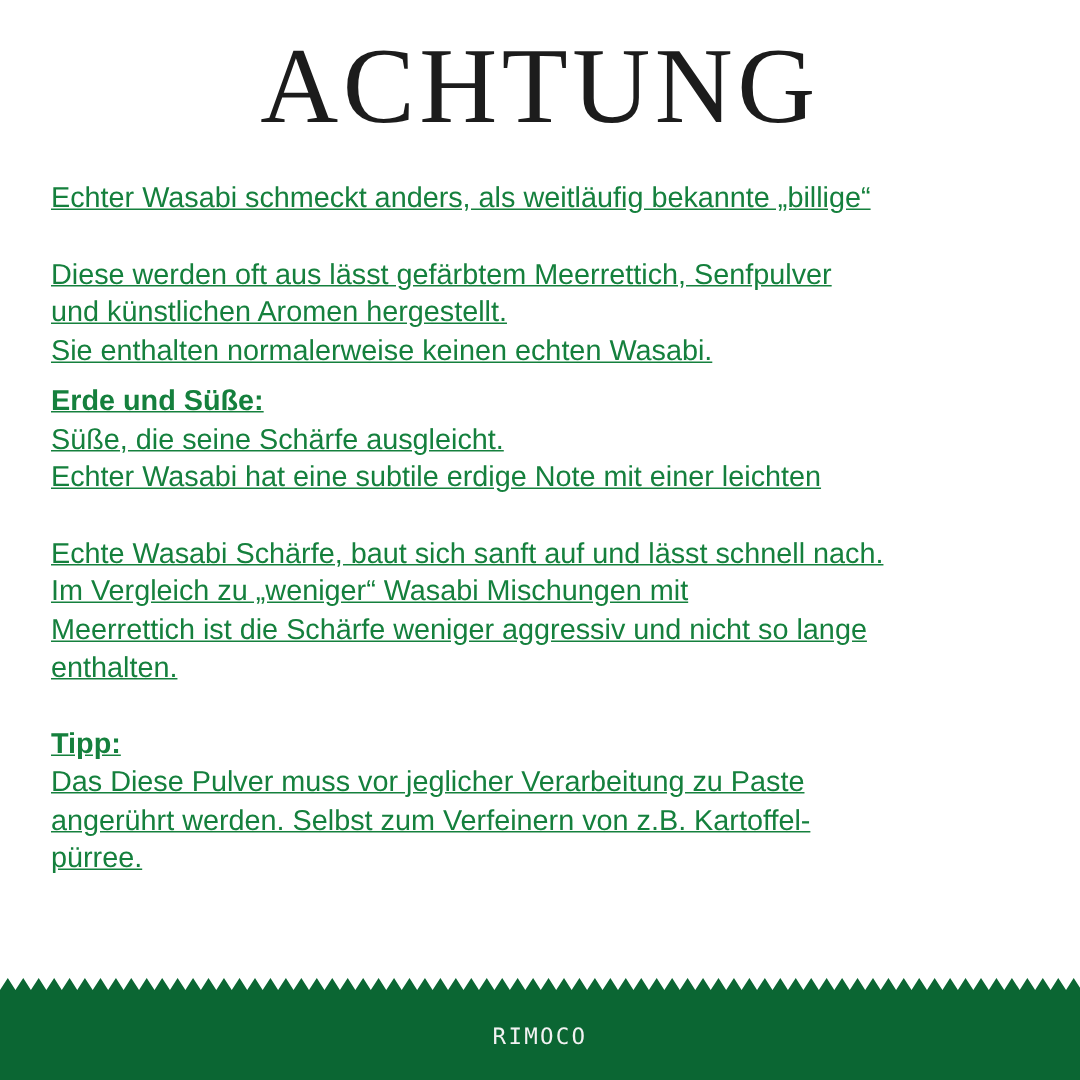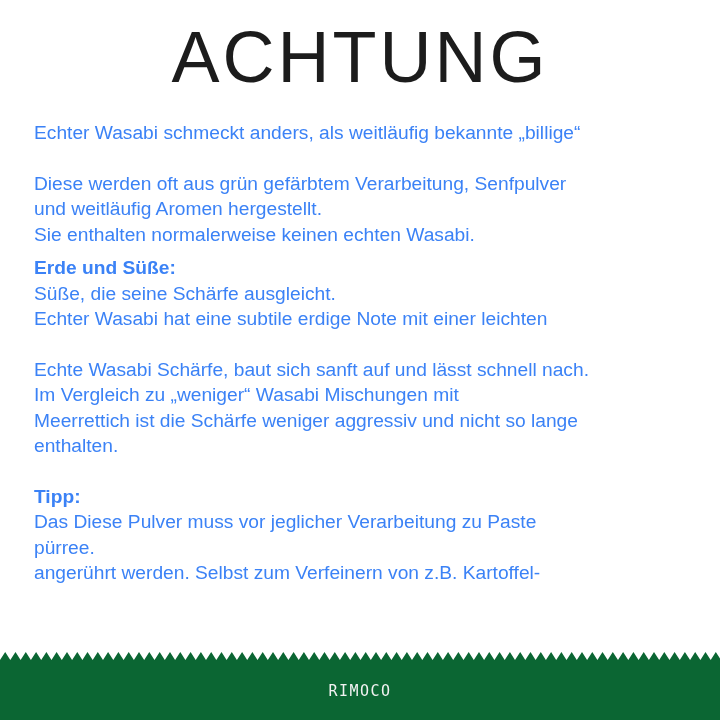--- a/index.html
+++ b/index.html
@@ -14,36 +14,37 @@
       overflow: hidden;
       font-family: "Liberation Sans", "DejaVu Sans", sans-serif;
       color: #1c1c1c;
     }
     .title {
       position: absolute;
       left: 0;
       top: 14px;
       width: 720px;
       text-align: center;
-      font-family: Liberation Sans, sans-serif;
+      font-family: Liberation Serif, serif;
       font-size: 72px;
       font-weight: 400;
       letter-spacing: 3px;
       line-height: 86px;
       color: #1c1c1c;
       margin: 0;
     }
     .content {
       position: absolute;
       left: 34px;
       top: 120px;
       width: 670px;
       font-size: 19.2px;
       line-height: 25.5px;
-      color: #3b82f6;
+      color: #15803d;
+      text-decoration: underline;
     }
     .para {
       margin: 0;
     }
     .line {
       display: block;
       white-space: nowrap;
     }
     .gap {
       height: 25px;
@@ -84,22 +85,22 @@
 <body>
 
 <h1 class="title">ACHTUNG</h1>
 
 <div class="content">
   <p class="para">
     <span class="line">Echter Wasabi schmeckt anders, als weitläufig bekannte „billige“</span>
   </p>
   <div class="gap"></div>
   <p class="para">
-    <span class="line">Diese werden oft aus grün gefärbtem Verarbeitung, Senfpulver</span>
-    <span class="line">und weitläufig Aromen hergestellt.</span>
+    <span class="line">Diese werden oft aus lässt gefärbtem Meerrettich, Senfpulver</span>
+    <span class="line">und künstlichen Aromen hergestellt.</span>
     <span class="line">Sie enthalten normalerweise keinen echten Wasabi.</span>
   </p>
   <div class="gap-small"></div>
 
   <div class="para">
     <span class="heading">Erde und Süße:</span>
     <span class="line">Süße, die seine Schärfe ausgleicht.</span>
     <span class="line">Echter Wasabi hat eine subtile erdige Note mit einer leichten</span>
   </div>
   <div class="gap"></div>
@@ -108,22 +109,22 @@
     <span class="line">Echte Wasabi Schärfe, baut sich sanft auf und lässt schnell nach.</span>
     <span class="line">Im Vergleich zu „weniger“ Wasabi Mischungen mit</span>
     <span class="line">Meerrettich ist die Schärfe weniger aggressiv und nicht so lange</span>
     <span class="line">enthalten.</span>
   </div>
   <div class="gap"></div>
 
   <div class="para">
     <span class="heading">Tipp:</span>
     <span class="line">Das Diese Pulver muss vor jeglicher Verarbeitung zu Paste</span>
+    <span class="line">angerührt werden. Selbst zum Verfeinern von z.B. Kartoffel-</span>
     <span class="line">pürree.</span>
-    <span class="line">angerührt werden. Selbst zum Verfeinern von z.B. Kartoffel-</span>
   </div>
 </div>
 
 <div class="footer">
   <svg width="720" height="68" viewBox="0 0 720 68" xmlns="http://www.w3.org/2000/svg">
     <path id="zigzag" fill="#0b6633" d="M0 8 L5.2 0 L10.3 8 L15.5 0 L20.6 8 L25.8 0 L30.9 8 L36.1 0 L41.2 8 L46.4 0 L51.5 8 L56.6 0 L61.8 8 L67.0 0 L72.1 8 L77.3 0 L82.4 8 L87.5 0 L92.7 8 L97.8 0 L103.0 8 L108.1 0 L113.3 8 L118.4 0 L123.6 8 L128.7 0 L133.9 8 L139.0 0 L144.2 8 L149.3 0 L154.5 8 L159.7 0 L164.8 8 L170.0 0 L175.1 8 L180.3 0 L185.4 8 L190.6 0 L195.7 8 L200.9 0 L206.0 8 L211.2 0 L216.3 8 L221.5 0 L226.6 8 L231.8 0 L236.9 8 L242.1 0 L247.2 8 L252.4 0 L257.5 8 L262.7 0 L267.8 8 L273.0 0 L278.1 8 L283.3 0 L288.4 8 L293.6 0 L298.7 8 L303.9 0 L309.0 8 L314.2 0 L319.3 8 L324.5 0 L329.6 8 L334.8 0 L339.9 8 L345.1 0 L350.2 8 L355.4 0 L360.5 8 L365.7 0 L370.8 8 L376.0 0 L381.1 8 L386.3 0 L391.4 8 L396.6 0 L401.7 8 L406.9 0 L412.0 8 L417.2 0 L422.3 8 L427.5 0 L432.6 8 L437.8 0 L442.9 8 L448.1 0 L453.2 8 L458.4 0 L463.5 8 L468.7 0 L473.8 8 L479.0 0 L484.1 8 L489.3 0 L494.4 8 L499.6 0 L504.7 8 L509.9 0 L515.0 8 L520.2 0 L525.3 8 L530.5 0 L535.6 8 L540.8 0 L545.9 8 L551.1 0 L556.2 8 L561.4 0 L566.5 8 L571.7 0 L576.8 8 L582.0 0 L587.1 8 L592.3 0 L597.4 8 L602.5 0 L607.7 8 L612.8 0 L618.0 8 L623.1 0 L628.3 8 L633.4 0 L638.6 8 L643.7 0 L648.9 8 L654.0 0 L659.2 8 L664.3 0 L669.5 8 L674.6 0 L679.8 8 L684.9 0 L690.1 8 L695.2 0 L700.4 8 L705.5 0 L710.7 8 L715.8 0 L721.0 8 L726.1 0 L731.3 8 L720 68 L0 68 Z"></path>
   </svg>
   <div class="brand">RIMOCO</div>
 </div>
 

